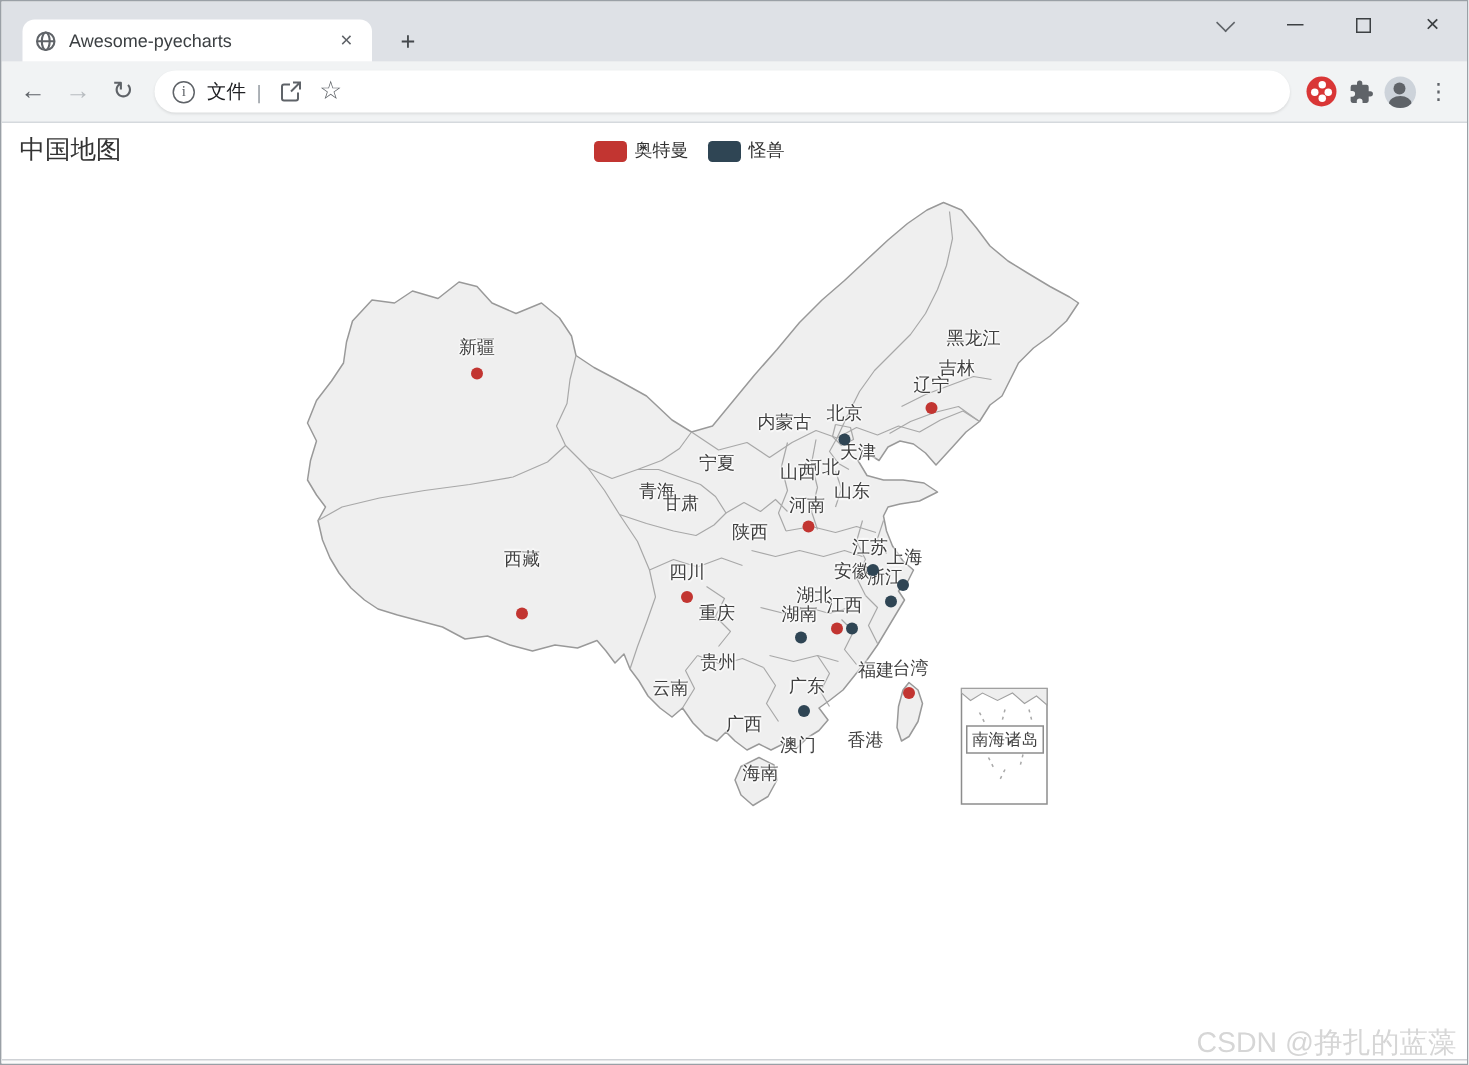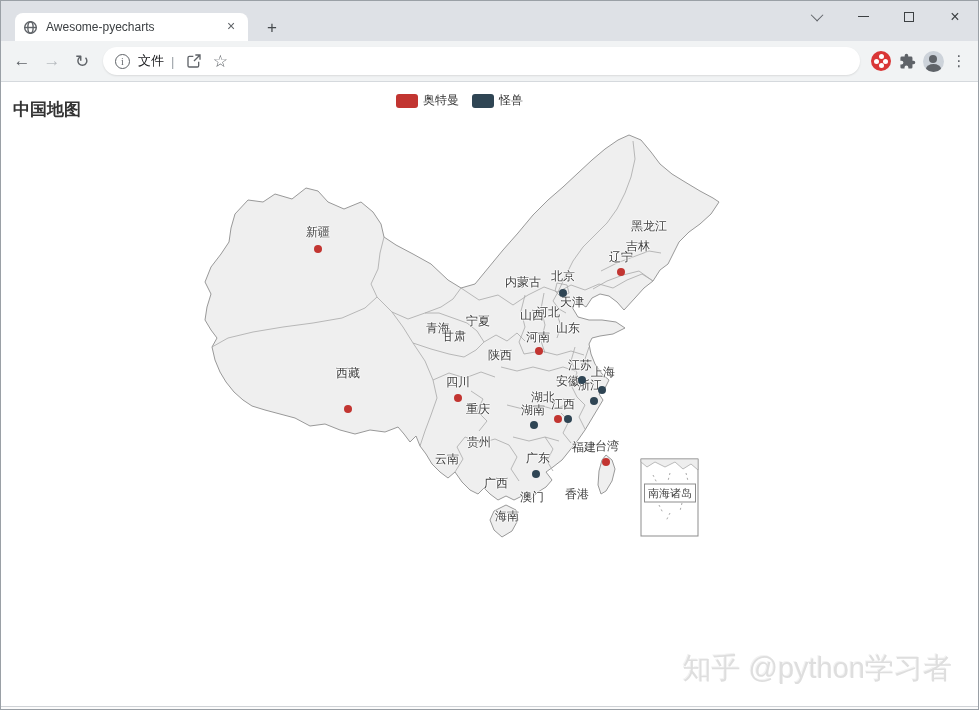--- a/index.html
+++ b/index.html
@@ -45,21 +45,21 @@
   .ext-red i { position:absolute; width:5px; height:5px; border-radius:50%; background:#fff; }
   .ext-red i:nth-child(1){ left:7.5px; top:3px; } .ext-red i:nth-child(2){ left:3px; top:7.5px; }
   .ext-red i:nth-child(3){ left:12px; top:7.5px; } .ext-red i:nth-child(4){ left:7.5px; top:12px; }
   .avatar { width:21px; height:21px; border-radius:50%; background:#cdd3da; position:relative; overflow:hidden; }
   .avatar .hd { position:absolute; left:6.5px; top:4px; width:8px; height:8px; border-radius:50%; background:#5f6368; }
   .avatar .bd { position:absolute; left:3px; top:13px; width:15px; height:10px; border-radius:50%; background:#5f6368; }
   .kebab { font-size:15px; color:#5f6368; letter-spacing:0; }
 
   
   .content { position:relative; height:627px; background:#fff; }
-  .page-title { position:absolute; left:12px; top:16px; font-size:17px; font-weight:bold; color:#333; }
+  .page-title { position:absolute; left:12px; top:6px; font-size:17px; font-weight:normal; color:#333; }
   .legend { position:absolute; left:395px; top:10px; display:flex; align-items:center; gap:13px; }
   .legend-item { display:flex; align-items:center; gap:5px; cursor:pointer; }
   .legend-swatch { width:22px; height:14px; border-radius:3px; display:inline-block; }
   .legend-label { font-size:12px; color:#333; }
 
   .map-svg { position:absolute; left:0; top:-81px; }
   .map-label { position:absolute; transform:translate(-50%,-50%); font-size:12px; color:#3f3f3f;
                white-space:nowrap; text-shadow:-1px 0 1px #fff,1px 0 1px #fff,0 -1px 1px #fff,0 1px 1px #fff;
                pointer-events:none; }
   .map-dot { position:absolute; width:8px; height:8px; border-radius:50%; transform:translate(-50%,-50%); }
@@ -229,21 +229,21 @@
         <div class="map-label" style="left: 317px; top: 231px;">新疆</div>
         <div class="map-label" style="left: 648px; top: 225px;">黑龙江</div>
         <div class="map-label" style="left: 637px; top: 245px;">吉林</div>
         <div class="map-label" style="left: 620px; top: 256px;">辽宁</div>
         <div class="map-label" style="left: 522px; top: 281px;">内蒙古</div>
         <div class="map-label" style="left: 562px; top: 275px;">北京</div>
         <div class="map-label" style="left: 571px; top: 301px;">天津</div>
         <div class="map-label" style="left: 547px; top: 311px;">河北</div>
         <div class="map-label" style="left: 531px; top: 314px;">山西</div>
         <div class="map-label" style="left: 567px; top: 327px;">山东</div>
-        <div class="map-label" style="left: 477px; top: 308px; margin-top: 12px;">宁夏</div>
+        <div class="map-label" style="left: 477px; top: 308px;">宁夏</div>
         <div class="map-label" style="left: 437px; top: 327px;">青海</div>
         <div class="map-label" style="left: 453px; top: 335px;">甘肃</div>
         <div class="map-label" style="left: 499px; top: 354px;">陕西</div>
         <div class="map-label" style="left: 537px; top: 336px;">河南</div>
         <div class="map-label" style="left: 579px; top: 364px;">江苏</div>
         <div class="map-label" style="left: 602px; top: 371px;">上海</div>
         <div class="map-label" style="left: 567px; top: 380px;">安徽</div>
         <div class="map-label" style="left: 589px; top: 384px;">浙江</div>
         <div class="map-label" style="left: 542px; top: 396px;">湖北</div>
         <div class="map-label" style="left: 562px; top: 403px;">江西</div>
@@ -270,17 +270,17 @@
         <div class="map-dot" style="left: 562px; top: 292px; background: rgb(47, 69, 84); pointer-events: auto;"></div>
         <div class="map-dot" style="left: 581px; top: 379px; background: rgb(47, 69, 84); pointer-events: auto;"></div>
         <div class="map-dot" style="left: 601px; top: 389px; background: rgb(47, 69, 84); pointer-events: auto;"></div>
         <div class="map-dot" style="left: 593px; top: 400px; background: rgb(47, 69, 84); pointer-events: auto;"></div>
         <div class="map-dot" style="left: 567px; top: 418px; background: rgb(47, 69, 84); pointer-events: auto;"></div>
         <div class="map-dot" style="left: 533px; top: 424px; background: rgb(47, 69, 84); pointer-events: auto;"></div>
         <div class="map-dot" style="left: 535px; top: 473px; background: rgb(47, 69, 84); pointer-events: auto;"></div>
         <div class="inset-label" style="left: 669px; top: 492px;">南海诸岛</div>
       </div>
 
-    <div class="wm1">知乎 @python学习者</div>
+    <div class="wm2">CSDN @挣扎的蓝藻</div>
   </div>
 
   <div class="bottom-strip"></div>
 </div>
 
 </body></html>

